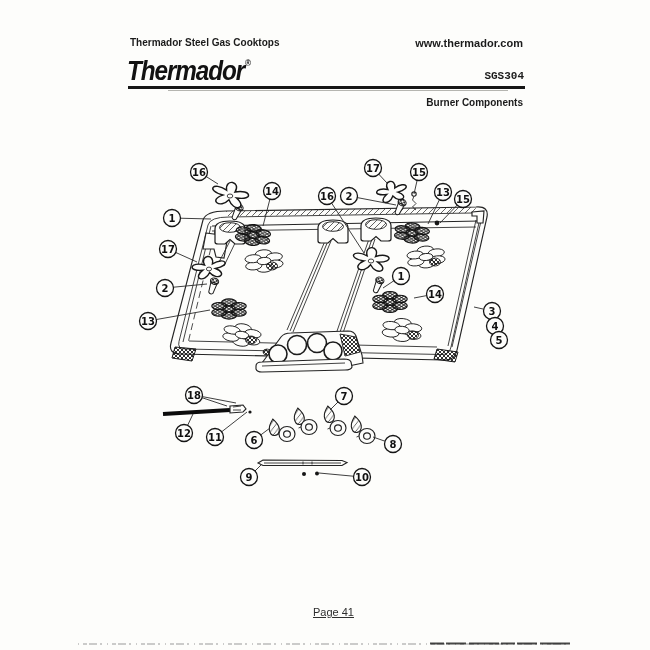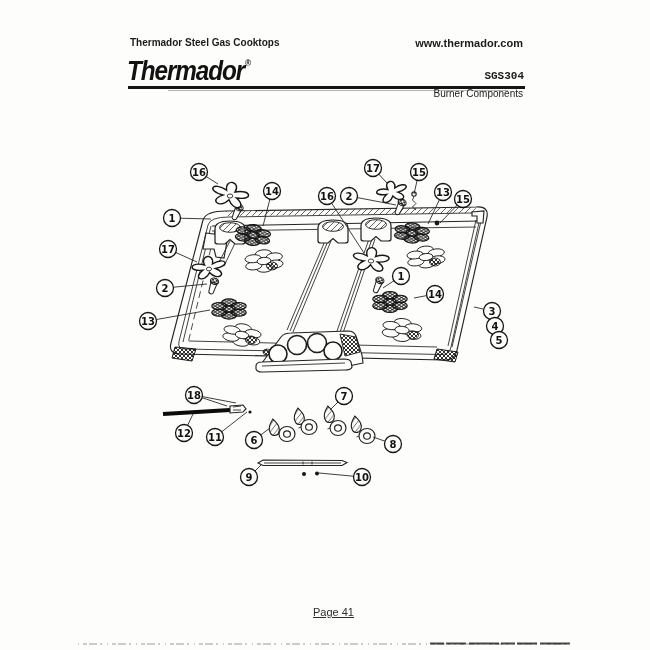--- a/index.html
+++ b/index.html
@@ -7,21 +7,21 @@
   .page{position:absolute;left:0;top:0;width:650px;height:650px;background:#fdfdfb;overflow:hidden;}
   .txt{position:absolute;color:#1b1b1b;white-space:nowrap;}
   .hdr-left{left:130px;top:37px;font-size:10px;font-weight:bold;}
   .hdr-right{right:127px;top:37px;font-size:11px;font-weight:bold;}
   .brand{left:127px;top:56px;font-size:27px;font-weight:bold;font-style:italic;
          letter-spacing:-1.2px;transform:scaleX(.9);transform-origin:left top;color:#121212;}
   .brand sup{font-size:9px;font-style:normal;letter-spacing:0;vertical-align:14px;margin-left:1px;}
   .model{right:126px;top:70px;font-size:11px;font-weight:bold;font-family:Liberation Mono, monospace;}
   .rule{position:absolute;left:128px;top:86px;width:397px;height:3px;background:#161616;}
   .rule:after{content:"";position:absolute;left:40px;top:4px;width:340px;height:1px;background:#b5b5b0;}
-  .section{right:127px;top:88px;font-size:10px;font-weight:normal;padding-left:12px;}
+  .section{right:127px;top:97px;font-size:10px;font-weight:bold;padding-left:12px;}
   .footer{left:313px;top:606px;font-size:11px;color:#2e2e2e;text-decoration:underline;}
   svg{position:absolute;left:0;top:0;}
   .ln{stroke:#242424;stroke-width:1.15;fill:none;}
   .ln2{stroke:#2e2e2e;stroke-width:0.9;fill:none;}
   .dash{stroke:#3a3a3a;stroke-width:0.9;fill:none;stroke-dasharray:7 4;}
   .wfill{fill:#fdfdfb;stroke:#242424;stroke-width:1.15;}
   .co{fill:#fdfdfb;stroke:#151515;stroke-width:1.3;}
   .cot{font:600 10px "DejaVu Sans",sans-serif;text-anchor:middle;fill:#111;}
   .leader{stroke:#2a2a2a;stroke-width:0.9;fill:none;}
 </style>

